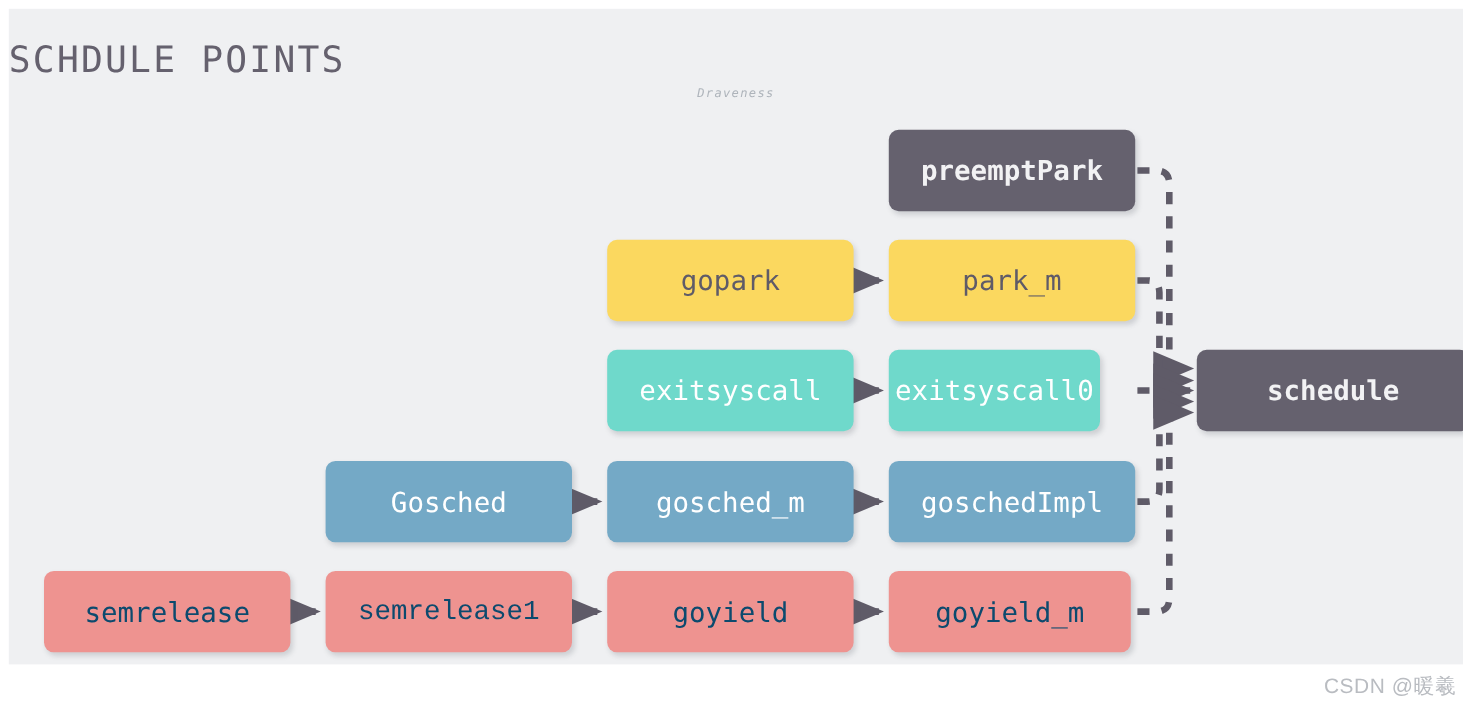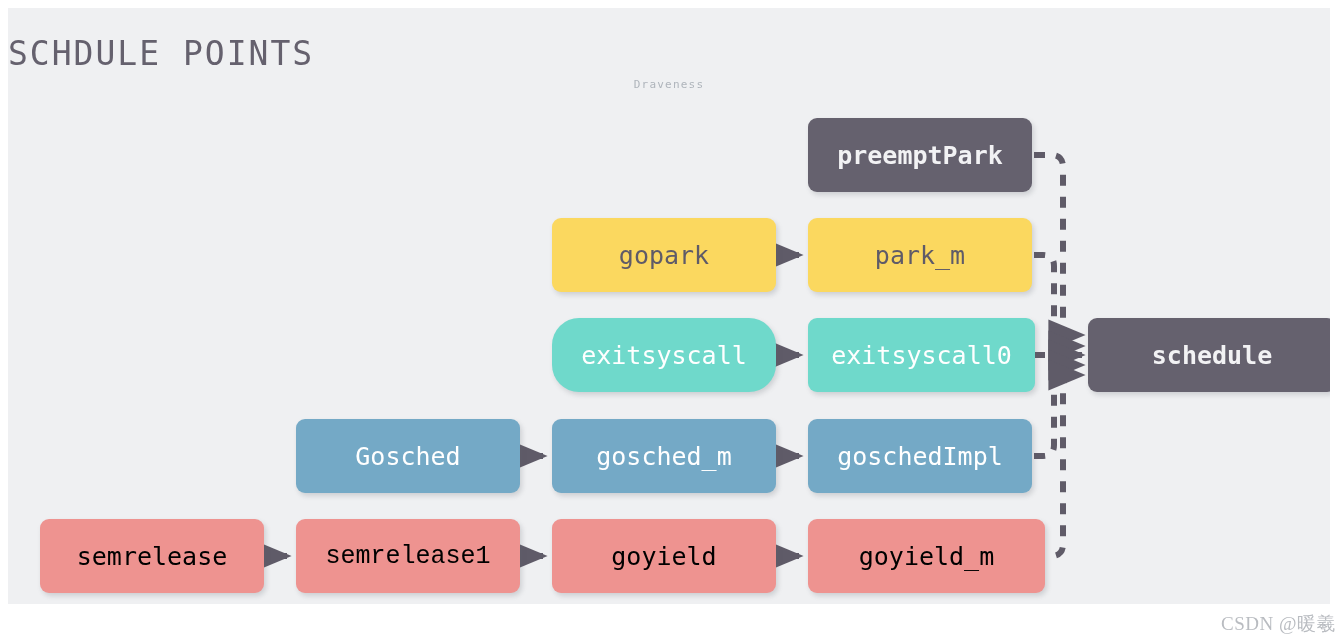--- a/index.html
+++ b/index.html
@@ -47,57 +47,58 @@
     position: absolute;
     left: 0;
     top: 70px;
     width: 1322px;
     text-align: center;
     font-size: 11px;
     letter-spacing: 1.2px;
     color: #aeb4bb;
     font-family: "DejaVu Sans Mono", monospace;
     white-space: nowrap;
+    font-style: italic;
   }
   
   .node {
     position: absolute;
     box-sizing: border-box;
     border-radius: 9px;
     display: flex;
     align-items: center;
     justify-content: center;
     font-family: "DejaVu Sans Mono", monospace;
     font-size: 25px;
     letter-spacing: 0px;
     white-space: nowrap;
     box-shadow: 2px 3px 5px rgba(90, 95, 105, 0.22);
     user-select: none;
   }
   .node.dark   { background: #65616e; color: #f2f2f4; font-weight: bold; }
   .node.yellow { background: #fbd85f; color: #5f5b68; }
   .node.teal   { background: #6fd9cb; color: #ffffff; }
   .node.blue   { background: #74a9c6; color: #ffffff; }
-  .node.salmon { background: #ee9390; color: #000000; }
+  .node.salmon { background: #ee9390; color: #0c4a6e; }
 
   
   #edges {
     position: absolute;
     left: 0;
     top: 0;
     width: 1322px;
     height: 596px;
     pointer-events: none;
   }
   
   #watermark {
     position: absolute;
-    right: 2px;
+    right: 14px;
     bottom: 7px;
-    font-family: Liberation Serif, serif;
+    font-family: Liberation Sans, sans-serif;
     font-size: 19px;
     color: #b9bcc1;
     letter-spacing: 0.5px;
     white-space: nowrap;
   }
 </style>
 </head>
 <body>
 
 <div id="screen">
@@ -146,25 +147,25 @@
     </div>
 
     <div class="node yellow" style="left:544px; top:210px; width:224px; height:74px;">
       <span>gopark</span>
     </div>
 
     <div class="node yellow" style="left:800px; top:210px; width:224px; height:74px;">
       <span>park_m</span>
     </div>
 
-    <div class="node teal" style="left:544px; top:310px; width:224px; height:74px;border-radius:27px;">
+    <div class="node teal" style="left:544px; top:310px; width:224px; height:74px;">
       <span>exitsyscall</span>
     </div>
 
-    <div class="node teal" style="left:800px; top:310px; width:227px; height:74px;">
+    <div class="node teal" style="left:800px; top:310px; width:192px; height:74px;">
       <span>exitsyscall0</span>
     </div>
 
     <div class="node blue" style="left:288px; top:411px; width:224px; height:74px;">
       <span>Gosched</span>
     </div>
 
     <div class="node blue" style="left:544px; top:411px; width:224px; height:74px;">
       <span>gosched_m</span>
     </div>
@@ -178,21 +179,21 @@
     </div>
 
     <div class="node salmon" style="left:288px; top:511px; width:224px; height:74px;font-family:Liberation Mono, monospace;">
       <span>semrelease1</span>
     </div>
 
     <div class="node salmon" style="left:544px; top:511px; width:224px; height:74px;">
       <span>goyield</span>
     </div>
 
-    <div class="node salmon" style="left:800px; top:511px; width:237px; height:74px;">
+    <div class="node salmon" style="left:800px; top:511px; width:220px; height:74px;">
       <span>goyield_m</span>
     </div>
 
     <div class="node dark" style="left:1080px; top:310px; width:248px; height:74px;">
       <span>schedule</span>
     </div>
 
   </div>
 
   <div id="watermark">CSDN @暖羲</div>

